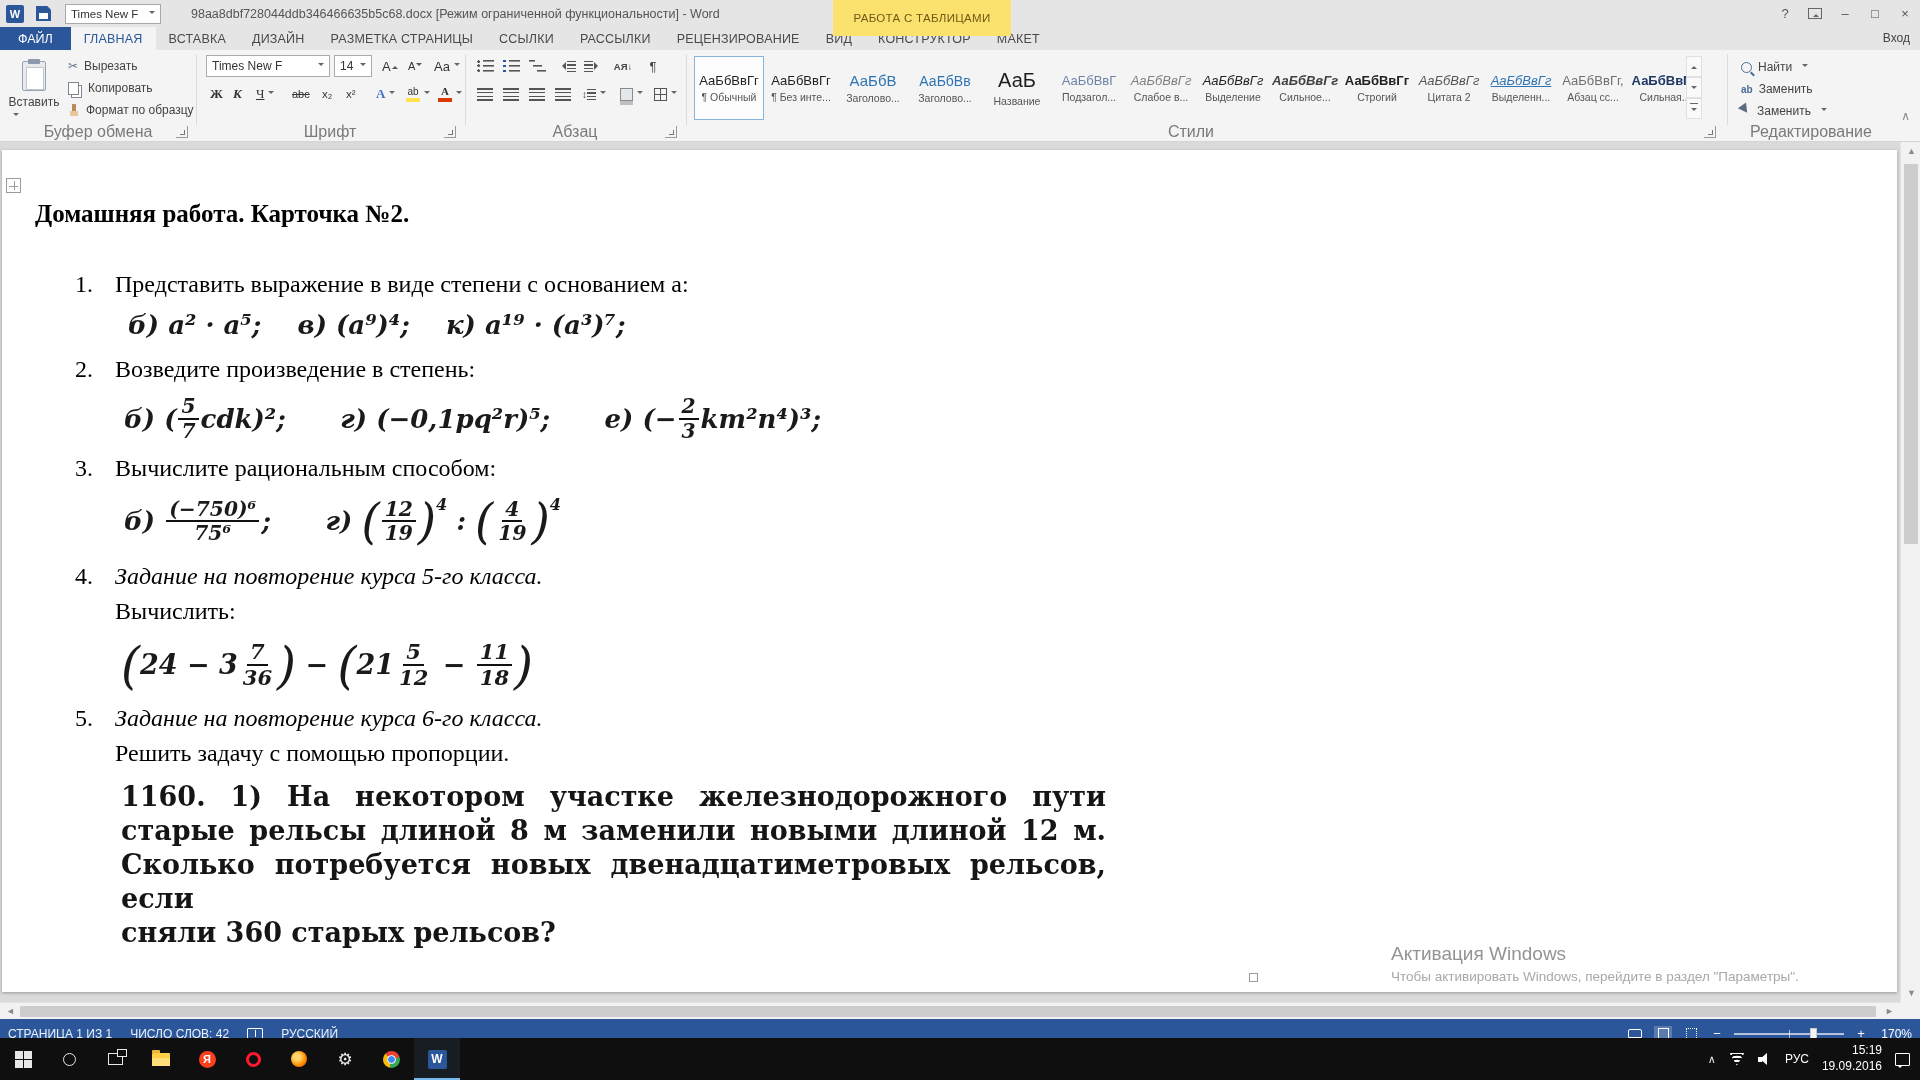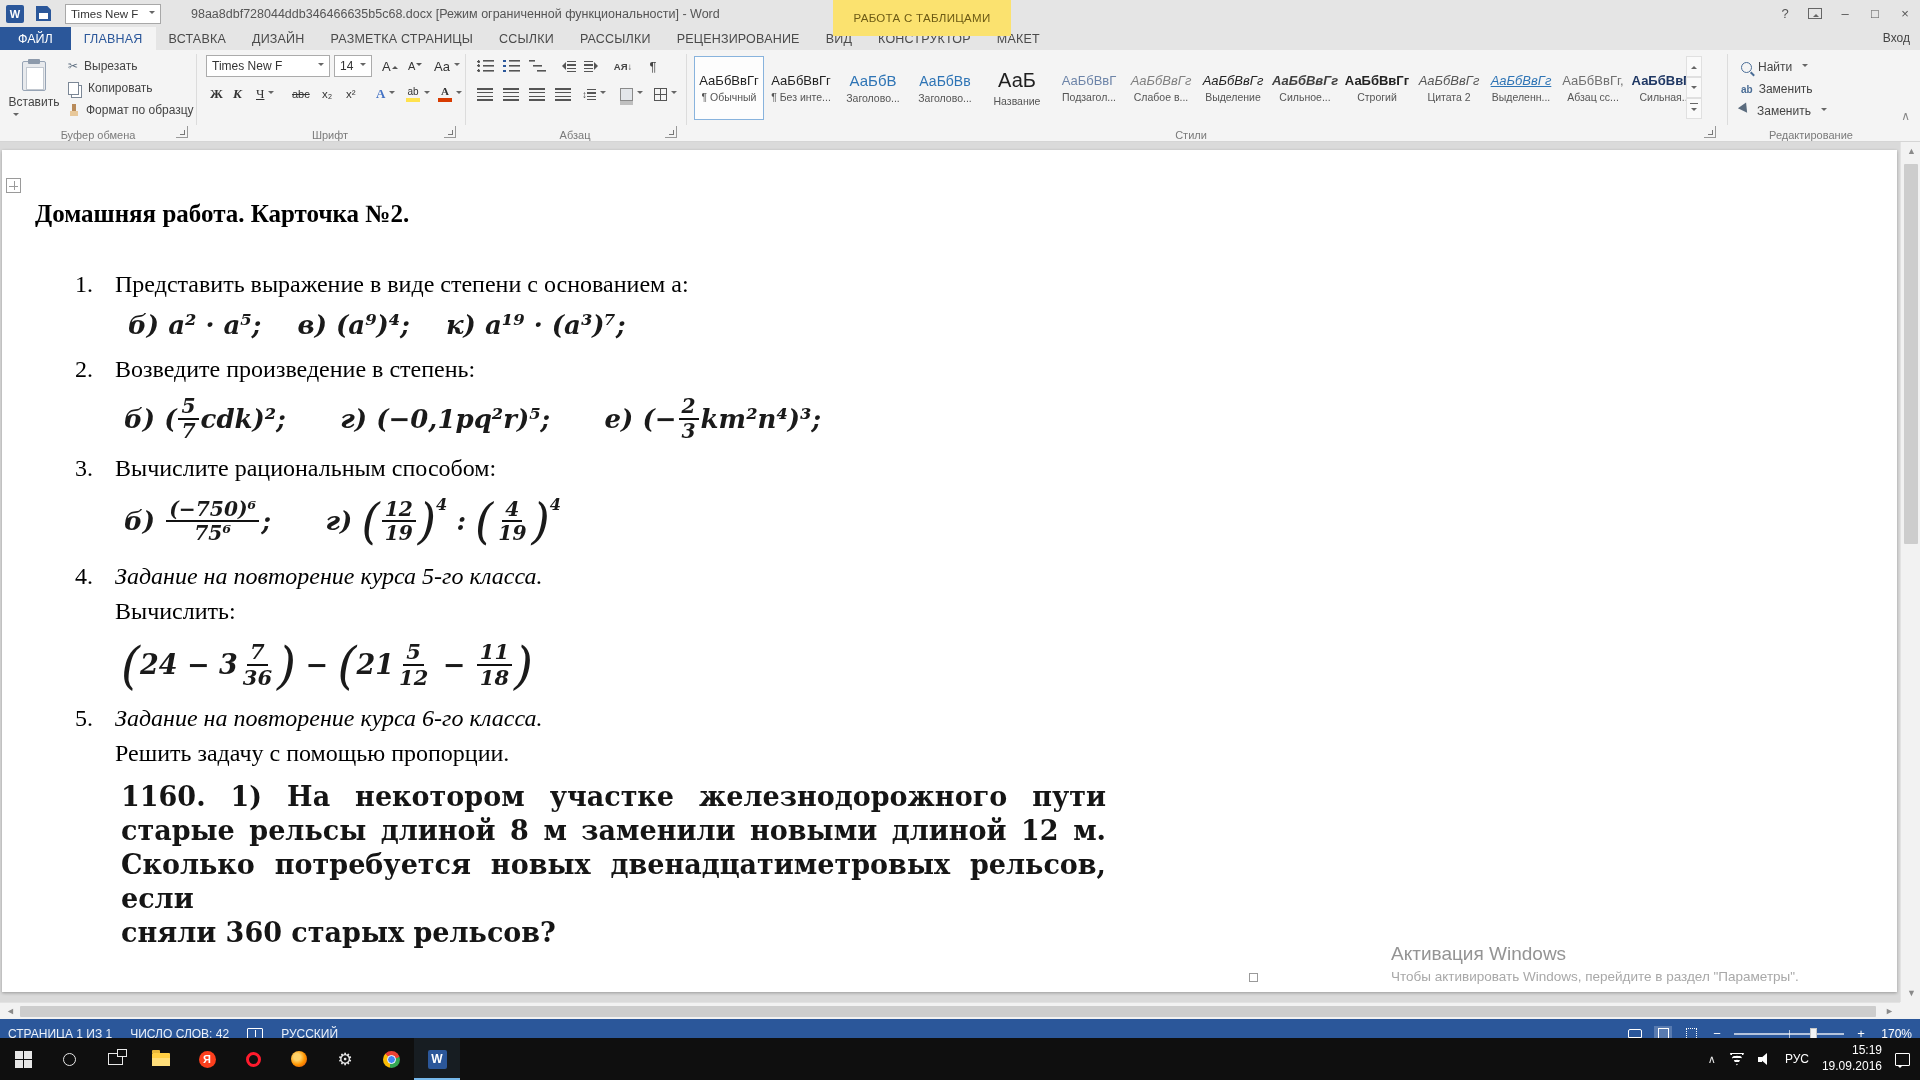--- a/index.html
+++ b/index.html
@@ -24,21 +24,21 @@
   .tabrow{position:absolute;top:27px;left:0;right:0;height:23px;background:#e5e5e5;display:flex;align-items:stretch;z-index:4}
   .tab-file{background:#2b579a;color:#fff;font-size:12.5px;display:flex;align-items:center;padding:0 18px;cursor:pointer}
   .tab{font-size:12.5px;color:#4a4a4a;display:flex;align-items:center;padding:0 13px;cursor:pointer;letter-spacing:.2px}
   .tab.active{background:#f4f4f4;color:#2b579a}
   .signin{position:absolute;right:10px;top:4px;font-size:12px;color:#444;cursor:pointer}
 
   
   .ribbon{position:absolute;top:50px;left:0;right:0;height:92px;background:#f4f4f4;border-bottom:1px solid #d5d5d5;z-index:3}
   .grp{position:absolute;top:0;height:92px}
   .vsep{position:absolute;top:4px;bottom:16px;width:1px;background:#dcdcdc}
-  .glabel{position:absolute;bottom:1px;font-size:11px;color:#7a7a7a;transform:translateX(-50%);white-space:nowrap}
+  .glabel{position:absolute;bottom:1px;font-size:16px;color:#7a7a7a;transform:translateX(-50%);white-space:nowrap}
   .dlg{position:absolute;bottom:4px;width:12px;height:12px;border-right:1px solid #999;border-bottom:1px solid #999;cursor:pointer}
   .dlg::after{content:"";position:absolute;right:2px;bottom:2px;width:4px;height:4px;border-right:1.5px solid #777;border-bottom:1.5px solid #777}
   .cd{display:inline-block;width:0;height:0;border:3.5px solid transparent;border-top-color:#666;margin-left:4px;vertical-align:1px}
   .cu{display:inline-block;width:0;height:0;border:3px solid transparent;border-bottom-color:#555;vertical-align:6px;margin-left:1px}
   .cdn{display:inline-block;width:0;height:0;border:3px solid transparent;border-top-color:#555;vertical-align:0;margin-left:1px}
 
   .paste{position:absolute;left:8px;top:4px;width:52px;height:76px;display:flex;flex-direction:column;align-items:center;justify-content:center;gap:4px;cursor:pointer;border:1px solid transparent}
   .clipicon{width:24px;height:30px;background:#e8eaed;border:1px solid #97a4b5;border-radius:2px;position:relative}
   .clipicon::before{content:"";position:absolute;left:5px;top:-3px;width:12px;height:5px;background:#8d9aab;border-radius:1px}
   .clipicon::after{content:"";position:absolute;left:3px;top:5px;width:16px;height:21px;background:#fff;border:1px solid #c2c8d0}

